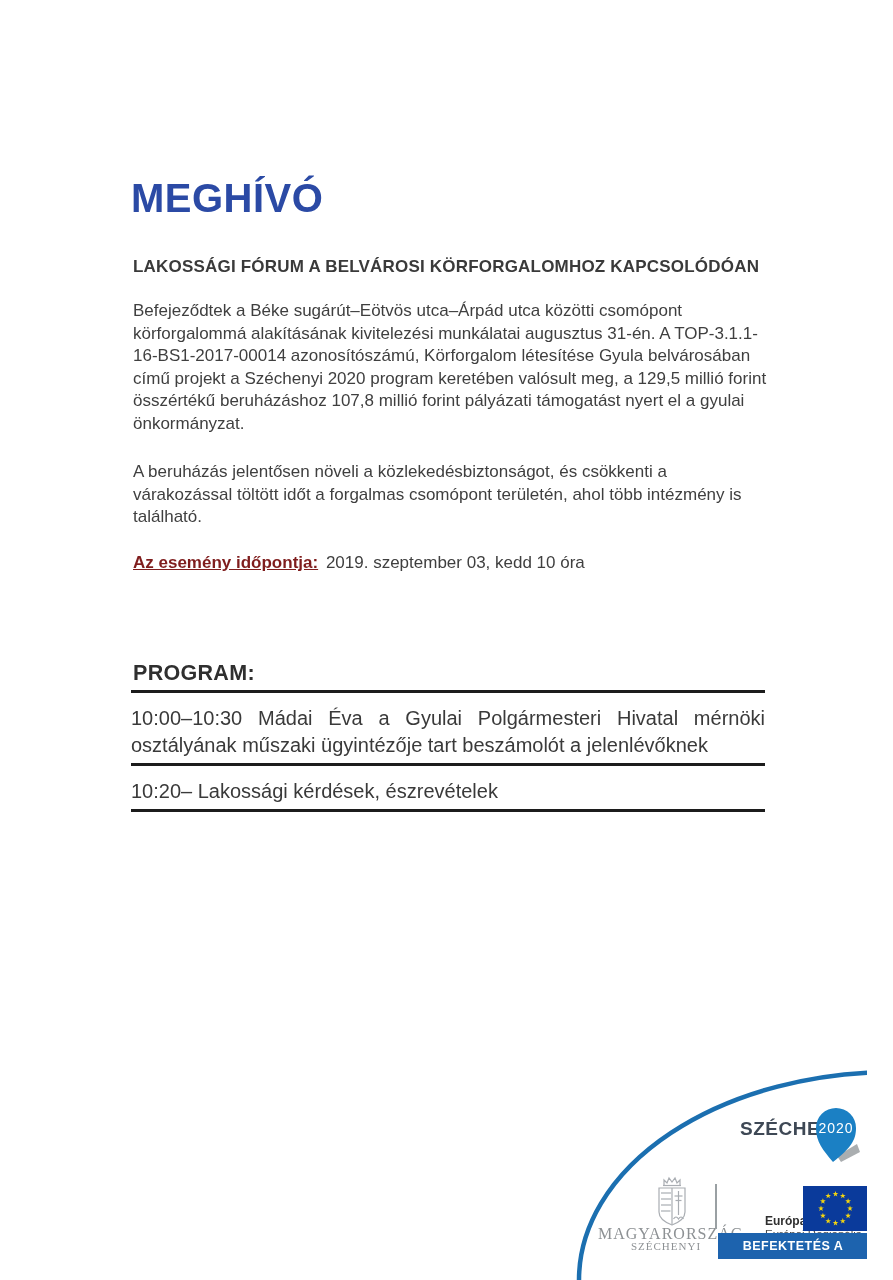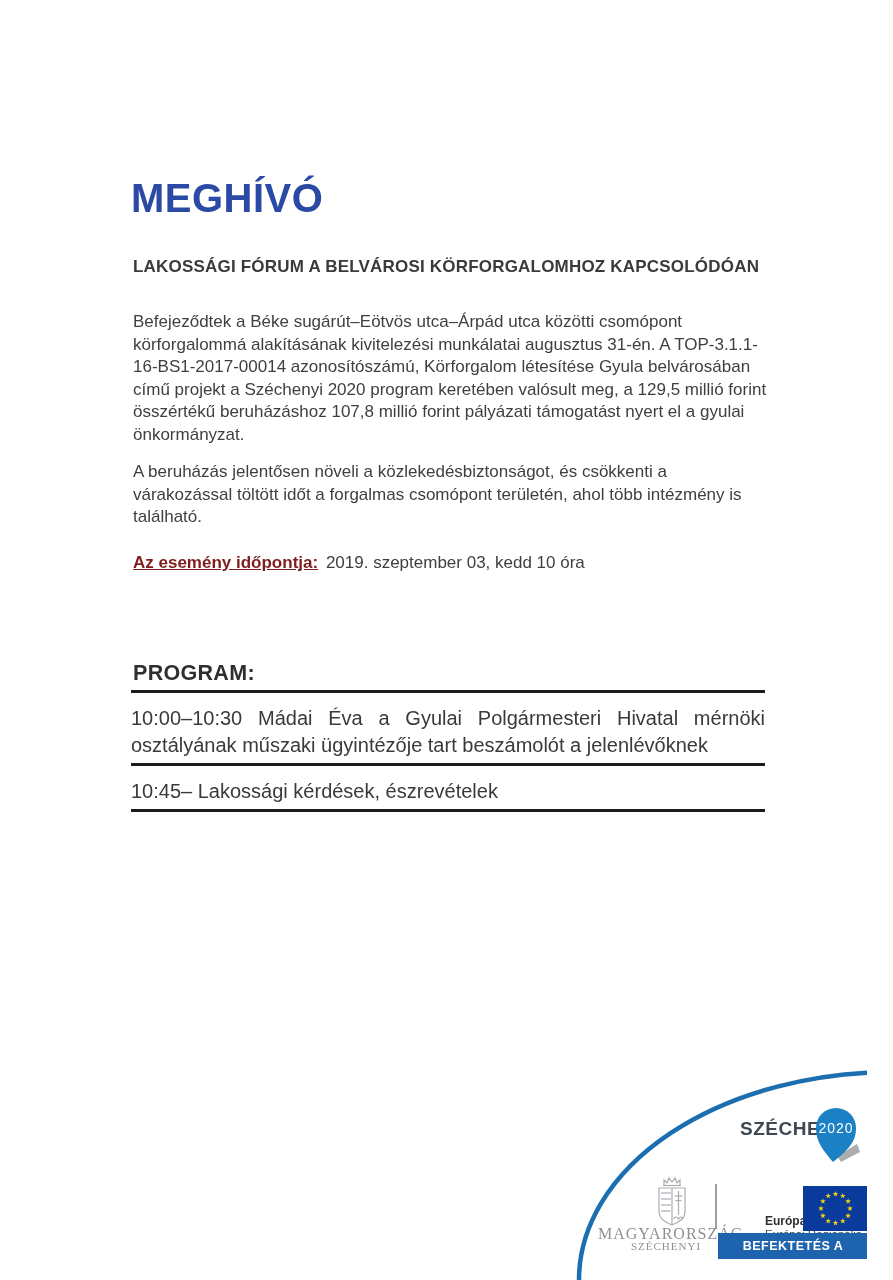--- a/index.html
+++ b/index.html
@@ -7,21 +7,21 @@
         font-family:"Liberation Sans",sans-serif;color:#3f3f3f;}
   .page *{margin:0;}
 
   .abs{position:absolute;}
 
   .doc-title{left:131px;top:176px;font-size:40px;line-height:44px;font-weight:bold;
              color:#2b4aa5;letter-spacing:0.5px;}
   .doc-subtitle{left:133px;top:256px;width:640px;font-size:17px;line-height:22px;
                 font-weight:bold;color:#3a3a3a;letter-spacing:0.2px;}
   .para{left:133px;width:634px;font-size:17px;line-height:22.5px;color:#3f3f3f;}
-  .p1{top:300px;margin-top:11px;}
+  .p1{top:300px;}
   .p2{top:461px;}
   .event{left:133px;width:634px;font-size:17px;line-height:22.5px;}
   .event strong{color:#7f1d1d;margin-right:3px;text-decoration:underline;}
   .line-time{top:552px;}
   .line-place{top:594px;}
 
   .program-heading{left:133px;top:659px;font-size:21.5px;line-height:28px;font-weight:bold;
                    color:#2f2f2f;letter-spacing:0.3px;}
   .program-table{left:131px;top:690px;width:634px;border-top:3px solid #1c1c1c;}
   .program-row{font-size:20px;line-height:27px;color:#3a3a3a;text-align:justify;
@@ -61,21 +61,21 @@
 
   <p class="abs para p2">A beruházás jelentősen növeli a közlekedésbiztonságot, és csökkenti a várakozással töltött időt a forgalmas csomópont területén, ahol több intézmény is található.</p>
 
   <p class="abs event line-time"><strong>Az esemény időpontja:</strong> <span>2019. szeptember 03, kedd 10 óra</span></p>
 
 
   <h3 class="abs program-heading">PROGRAM:</h3>
 
   <div class="abs program-table">
     <div class="program-row">10:00–10:30 Mádai Éva a Gyulai Polgármesteri Hivatal mérnöki osztályának műszaki ügyintézője tart beszámolót a jelenlévőknek</div>
-    <div class="program-row">10:45– Lakossági kérdések, észrevételek</div>
+    <div class="program-row">10:20– Lakossági kérdések, észrevételek</div>
   </div>
 
   <svg class="abs arc-svg" viewBox="0 0 360 265">
     <path d="M46 265 A314 208 0 0 1 360 57" fill="none" stroke="#1b6fb0" stroke-width="4.5"></path>
   </svg>
 
   <div class="abs sz-wordmark">SZÉCHENYI</div>
 
   <svg class="abs pin-svg" viewBox="0 0 48 62">
     <polygon points="24,50 44,38 47,46 28,56" fill="#aaaeb0"></polygon>

